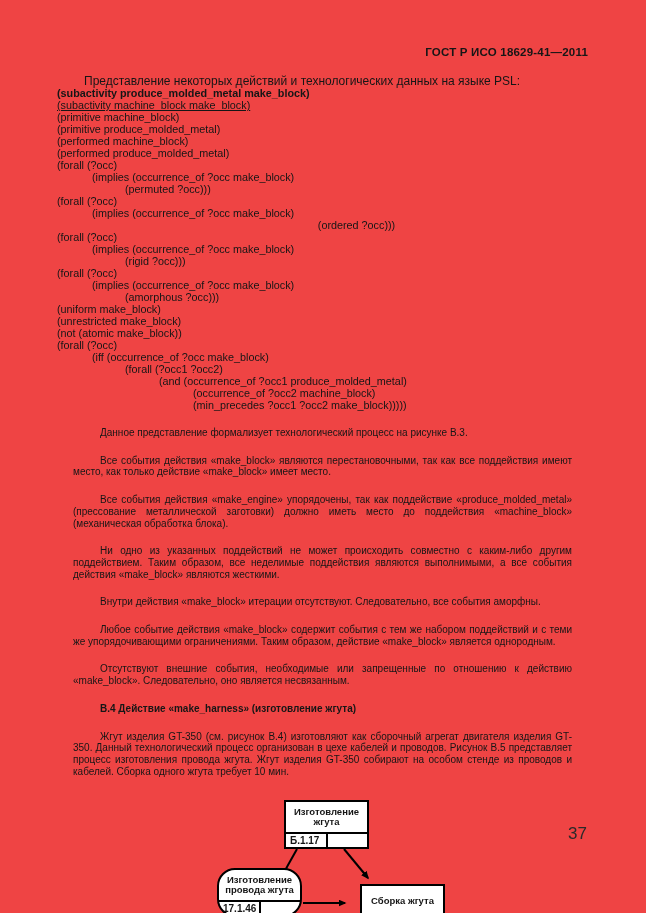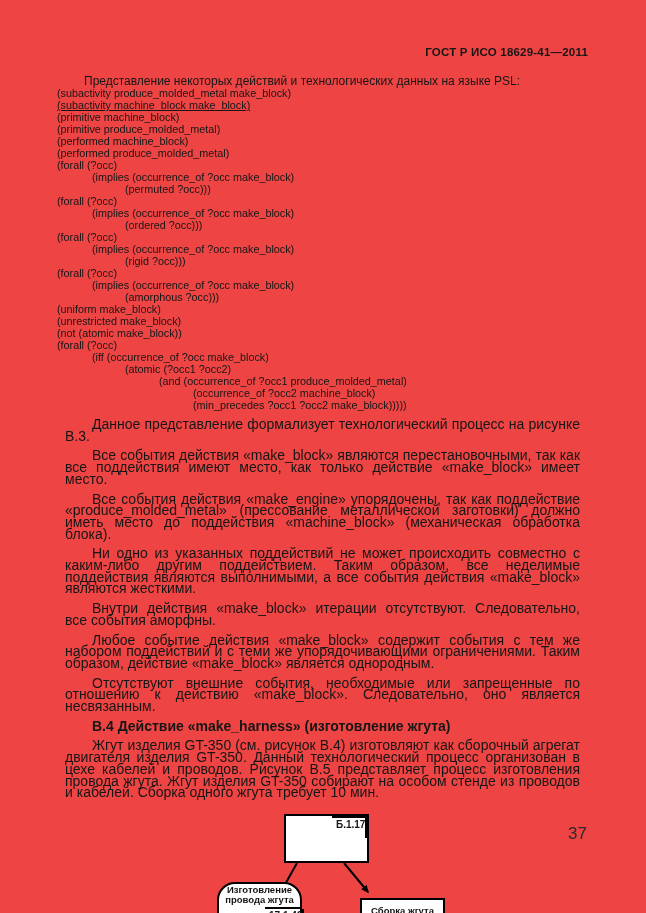--- a/index.html
+++ b/index.html
@@ -5,77 +5,77 @@
   html,body { margin:0; padding:0; background:#ffffff; }
   .page {
     position:relative; width:646px; height:913px; background:#ef4444;
     color:#161616; font-family:"Liberation Sans", sans-serif; overflow:hidden;
   }
   .content { position:absolute; left:57px; top:46px; width:531px; }
   .doc-header { text-align:right; font-weight:bold; font-size:11.5px; line-height:12px; letter-spacing:0.2px; }
   .intro { margin-top:17px; font-size:12px; line-height:12px; text-indent:27px; }
   .code-block { font-size:10.8px; }
   .code-line { line-height:12px; white-space:pre; }
-  .paras p { margin:8px; font-size:14px; line-height:11.7px; text-align:justify; text-indent:27px; }
+  .paras p { margin:16px; font-size:10px; line-height:11.7px; text-align:justify; text-indent:27px; }
   .paras p.heading { font-weight:bold; text-align:left; }
 
   .figure { position:relative; margin-top:8px; height:195px; }
   .connectors { position:absolute; left:0; top:0; pointer-events:none; }
   .act-box {
     position:absolute; width:85px; height:49px; box-sizing:border-box;
     border:2px solid #000; background:#fff; display:flex; flex-direction:column;
   }
   .act-title {
     flex:1; font-weight:bold; font-size:9.5px; line-height:10.5px; text-align:center;
     display:flex; align-items:center; justify-content:center; padding:1px 3px;
   }
-  .act-strip { height:22px; border-top:2px solid #000; display:flex; box-sizing:border-box;margin-left:46px; }
+  .act-strip { height:15px; border-top:2px solid #000; display:flex; box-sizing:border-box; }
   .act-num {
     width:42px; box-sizing:border-box; border-right:2px solid #000;
     font-weight:bold; font-size:10px; line-height:13px; padding-left:4px;
   }
   .act-num-rest { flex:1; }
   .fig-caption { position:absolute; top:158px; left:0; width:100%; text-align:center; font-size:10.8px; color:#2a2a2a; }
   .page-num { position:absolute; top:824px; right:59px; font-size:17px; color:#2a2a2a; }
 </style>
 </head>
 <body>
 
 <div class="page">
   <div class="content">
 
     <div class="doc-header">ГОСТ Р ИСО 18629-41—2011</div>
 
     <div class="intro">Представление некоторых действий и технологических данных на языке PSL:</div>
 
     <div class="code-block">
-        <div class="code-line" style="padding-left: 0px;">(subactivity produce_molded_metal make_block)</div>
+        <div class="code-line" style="padding-left: 0px; font-weight: bold;">(subactivity produce_molded_metal make_block)</div>
         <div class="code-line" style="padding-left: 0px; text-decoration: underline;">(subactivity machine_block make_block)</div>
         <div class="code-line" style="padding-left: 0px;">(primitive machine_block)</div>
         <div class="code-line" style="padding-left: 0px;">(primitive produce_molded_metal)</div>
         <div class="code-line" style="padding-left: 0px;">(performed machine_block)</div>
         <div class="code-line" style="padding-left: 0px;">(performed produce_molded_metal)</div>
         <div class="code-line" style="padding-left: 0px;">(forall (?occ)</div>
         <div class="code-line" style="padding-left: 35px;">(implies (occurrence_of ?occ make_block)</div>
         <div class="code-line" style="padding-left: 68px;">(permuted ?occ)))</div>
         <div class="code-line" style="padding-left: 0px;">(forall (?occ)</div>
         <div class="code-line" style="padding-left: 35px;">(implies (occurrence_of ?occ make_block)</div>
-        <div class="code-line" style="padding-left: 68px;">(ordered ?occ)))</div>
+        <div class="code-line" style="padding-left: 68px; text-align: center;">(ordered ?occ)))</div>
         <div class="code-line" style="padding-left: 0px;">(forall (?occ)</div>
         <div class="code-line" style="padding-left: 35px;">(implies (occurrence_of ?occ make_block)</div>
         <div class="code-line" style="padding-left: 68px;">(rigid ?occ)))</div>
         <div class="code-line" style="padding-left: 0px;">(forall (?occ)</div>
         <div class="code-line" style="padding-left: 35px;">(implies (occurrence_of ?occ make_block)</div>
         <div class="code-line" style="padding-left: 68px;">(amorphous ?occ)))</div>
         <div class="code-line" style="padding-left: 0px;">(uniform make_block)</div>
         <div class="code-line" style="padding-left: 0px;">(unrestricted make_block)</div>
         <div class="code-line" style="padding-left: 0px;">(not (atomic make_block))</div>
         <div class="code-line" style="padding-left: 0px;">(forall (?occ)</div>
         <div class="code-line" style="padding-left: 35px;">(iff (occurrence_of ?occ make_block)</div>
-        <div class="code-line" style="padding-left: 68px;">(atomic (?occ1 ?occ2)</div>
+        <div class="code-line" style="padding-left: 68px;">(forall (?occ1 ?occ2)</div>
         <div class="code-line" style="padding-left: 102px;">(and (occurrence_of ?occ1 produce_molded_metal)</div>
         <div class="code-line" style="padding-left: 136px;">(occurrence_of ?occ2 machine_block)</div>
         <div class="code-line" style="padding-left: 136px;">(min_precedes ?occ1 ?occ2 make_block)))))</div>
       </div>
 
     <div class="paras">
         <p class="">Данное представление формализует технологический процесс на рисунке В.3.</p>
         <p class="">Все события действия «make_block» являются перестановочными, так как все поддействия имеют место, как только действие «make_block» имеет место.</p>
         <p class="">Все события действия «make_engine» упорядочены, так как поддействие «produce_molded_metal» (прессование металлической заготовки) должно иметь место до поддействия «machine_block» (механическая обработка блока).</p>
         <p class="">Ни одно из указанных поддействий не может происходить совместно с каким-либо другим поддействием. Таким образом, все неделимые поддействия являются выполнимыми, а все события действия «make_block» являются жесткими.</p>
@@ -92,20 +92,21 @@
           <marker id="arrow" markerWidth="9" markerHeight="8" refX="6.5" refY="3.5" orient="auto" markerUnits="userSpaceOnUse">
             <path d="M0,0 L8,3.5 L0,7 z" fill="#000"></path>
           </marker>
         </defs>
         <line x1="240" y1="56" x2="221" y2="90" stroke="#000" stroke-width="2"></line>
         <line x1="287" y1="56" x2="311" y2="85" stroke="#000" stroke-width="2" marker-end="url(#arrow)"></line>
         <line x1="246" y1="110" x2="288" y2="110" stroke="#000" stroke-width="2" marker-end="url(#arrow)"></line>
       </svg>
 
       <div class="act-box" style="left:227px; top:7px;">
+        <div class="act-title">Изготовление жгута</div>
         <div class="act-strip">
           <div class="act-num">Б.1.17</div>
           <div class="act-num-rest"></div>
         </div>
       </div>
 
       <div class="act-box" style="left:160px; top:75px;border-radius:18px;">
         <div class="act-title">Изготовление провода жгута</div>
         <div class="act-strip">
           <div class="act-num">17.1.46</div>

